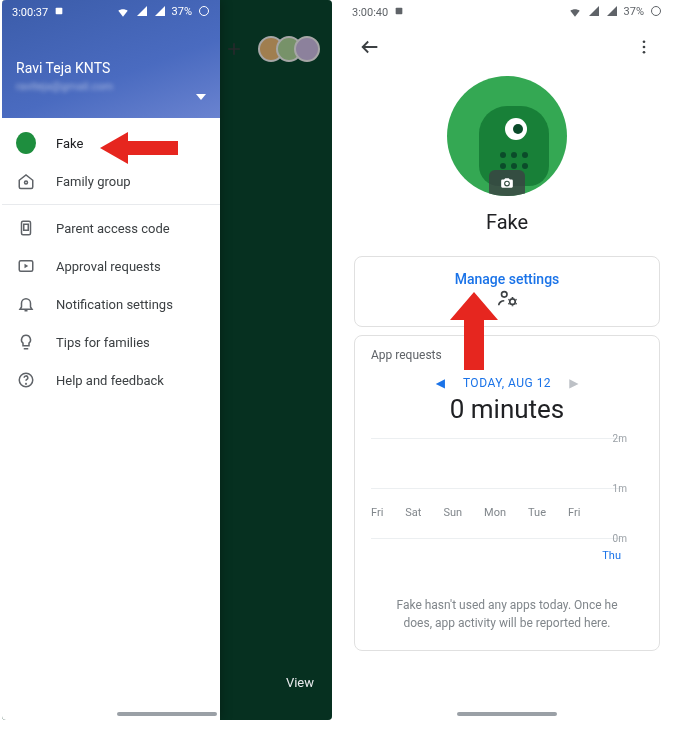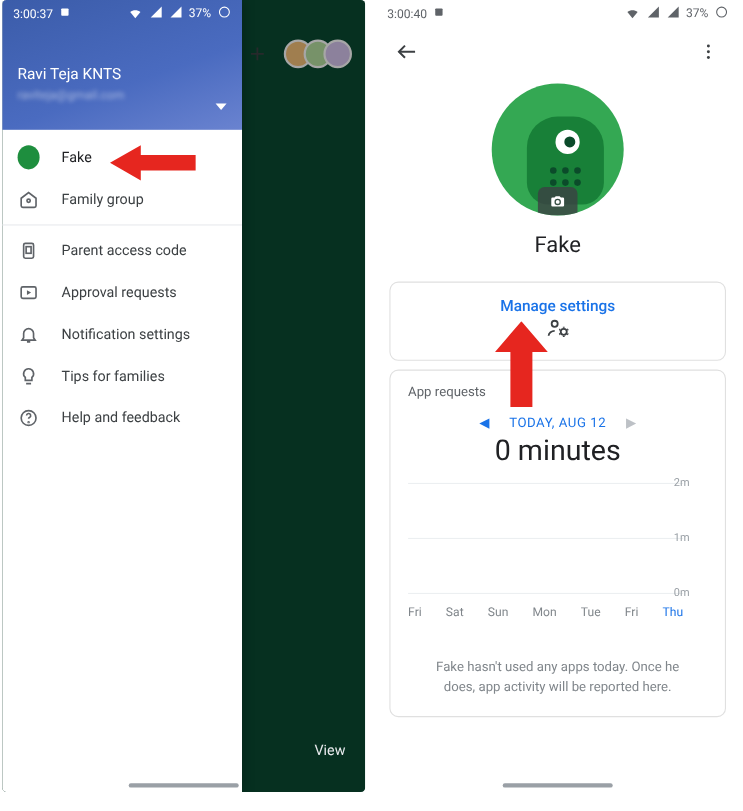--- a/index.html
+++ b/index.html
@@ -164,21 +164,21 @@
   .act-title { color:#5f6368; font-size:12px; margin-bottom:14px;}
   .date-nav { display:flex; align-items:center; justify-content:center; gap:18px; font-size:12px;}
   .date-nav .nav-arrow { color:#1a73e8; font-size:12px;}
   .date-nav .nav-arrow.disabled{color:#bdc1c6;}
   .date-txt { color:#1a73e8; letter-spacing:.5px;}
   .big-minutes { font-size:26px; color:#202124; text-align:center; margin-top:4px;}
   .chart-wrap { margin-top:8px; position:relative; height:130px;}
   .gridline { position:absolute; left:0; right:22px; height:1px; background:#eceff1;}
   .grid-lbl { position:absolute; right:16px; font-size:10px; color:#9aa0a6; transform:translateY(-50%);}
   .day-row { position:absolute; bottom:0; left:0; right:22px; display:flex; justify-content:space-between; font-size:11px; color:#80868b;}
-  .day-row .active{ color:#1a73e8;}
+  .day-row .active{ color:#1a73e8;margin-top:43px;}
   .no-activity-msg {
     text-align:center; color:#80868b; font-size:12px; line-height:1.5;
     padding: 34px 20px 0;
   }
 </style>
 </head>
 <body>
 
 <div class="phone phone-left">
   <div class="left-bg"></div>

